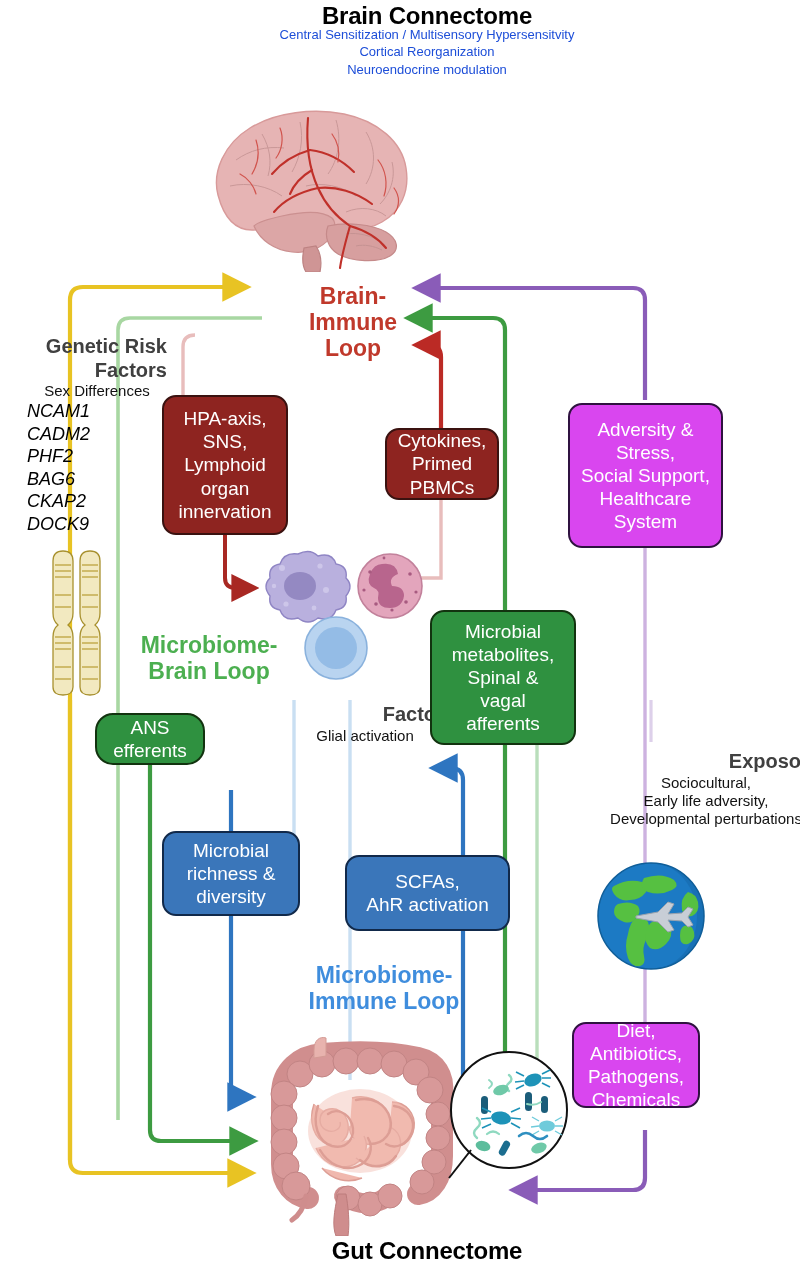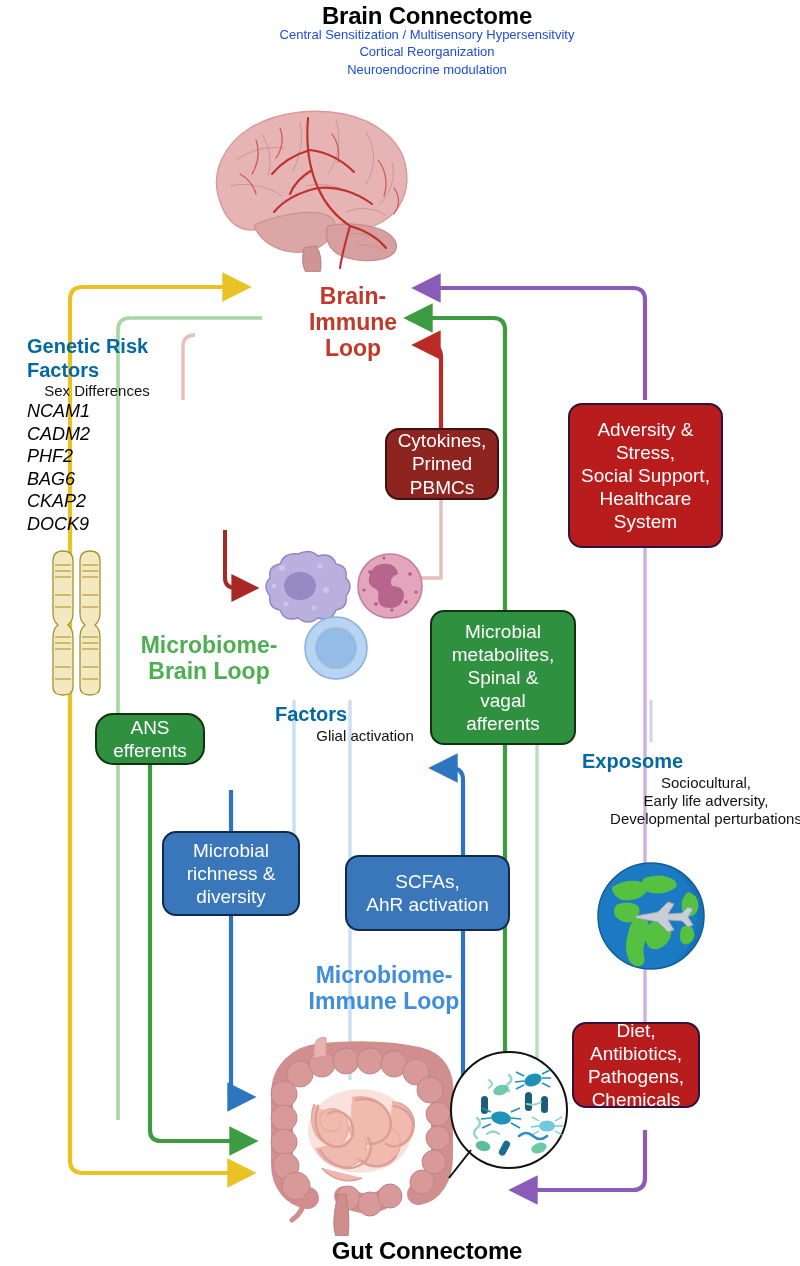--- a/index.html
+++ b/index.html
@@ -30,22 +30,22 @@
   }
   .hdr-sub {
     font-size: 13px;
     text-align: center;
     color: #1d4ed8;
     line-height: 1.34;
   }
   .section-title {
     font-weight: bold;
     font-size: 20px;
-    text-align: left;
-    color: #0369a1;
+    text-align: right;
+    color: #404040;
     line-height: 1.18;
   }
   .section-sub {
     font-size: 15px;
     text-align: center;
     color: #111;
     line-height: 1.2;
   }
   .gene {
     font-style: italic;
@@ -74,21 +74,21 @@
     display: flex;
     align-items: center;
     justify-content: center;
     text-align: center;
     font-size: 19px;
     line-height: 1.22;
     padding: 6px 8px;
     z-index: 6;
   }
   .node-red    { background: #8e2420; border: 2.5px solid #3a1210; }
-  .node-purple { background: #b91c1c; border: 2.5px solid #2f1240; }
+  .node-purple { background: #d946ef; border: 2.5px solid #2f1240; }
   .node-green  { background: #2f9140; border: 2.5px solid #12330f; }
   .node-blue   { background: #3a76ba; border: 2.5px solid #11294a; }
 
   
   svg.wires { position: absolute; left: 0; top: 0; width: 800px; height: 1266px; }
   .art { position: absolute; }
 </style>
 </head>
 <body>
 
@@ -299,20 +299,29 @@
         <line x1="37" y1="62" x2="53" y2="62"></line>
           <line x1="37" y1="92" x2="53" y2="92"></line>
         <line x1="37" y1="98" x2="53" y2="98"></line>
           <line x1="37" y1="104" x2="53" y2="104"></line>
         <line x1="37" y1="122" x2="53" y2="122"></line>
           <line x1="37" y1="134" x2="53" y2="134"></line>
       </g>
     </svg>
   </div>
 
+  <div class="abs node node-red" style="left:162px; top:395px; width:126px; height:140px;">
+    <div>
+      <div>HPA-axis,</div>
+      <div>SNS,</div>
+      <div>Lymphoid</div>
+      <div>organ</div>
+      <div>innervation</div>
+    </div>
+  </div>
 
   <div class="abs node node-red" style="left:385px; top:428px; width:114px; height:72px;">
     <div>
       <div>Cytokines,</div>
       <div>Primed</div>
       <div>PBMCs</div>
     </div>
   </div>
 
   <div class="abs node node-purple" style="left:568px; top:403px; width:155px; height:145px;">

